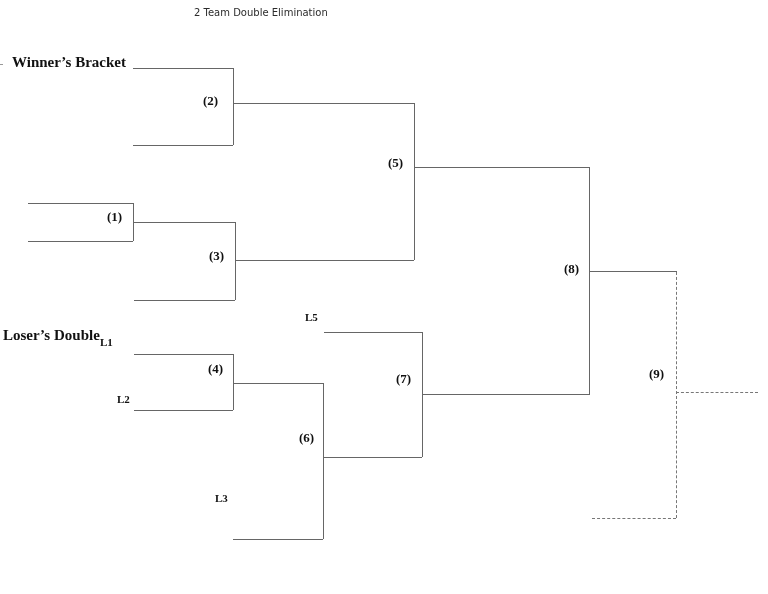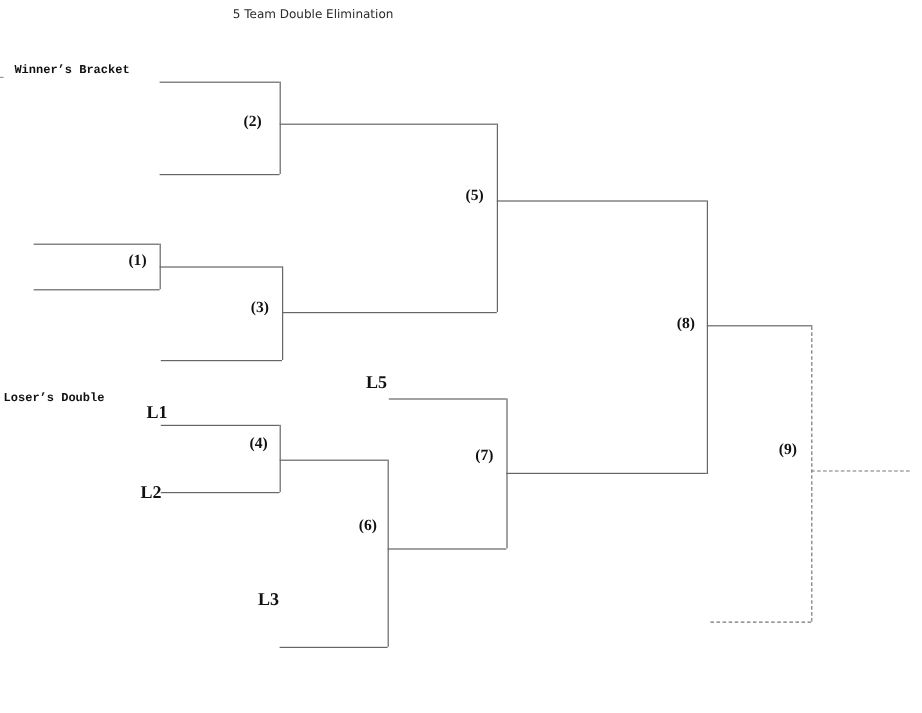--- a/index.html
+++ b/index.html
@@ -11,39 +11,39 @@
   .hl{position:absolute;height:0;border-top:1px solid var(--line,#666666);}
   .vl{position:absolute;width:0;border-left:1px solid var(--line,#666666);}
   .dash-h{border-top:1px dashed var(--dashed,#777777);}
   .dash-v{border-left:1px dashed var(--dashed,#777777);}
   
   .page-title{
     position:absolute;font-family:"DejaVu Sans",sans-serif;
     font-size:10px;line-height:1;color:var(--title_text,#2b2b2b);white-space:nowrap;
   }
   .bracket-title{
-    position:absolute;font-family:Liberation Mono, monospace;font-weight:bold;
-    font-size:10px;line-height:1;color:var(--label,#111111);white-space:nowrap;
+    position:absolute;font-family:Liberation Serif, serif;font-weight:bold;
+    font-size:15px;line-height:1;color:var(--label,#111111);white-space:nowrap;
   }
   .match-label{
     position:absolute;font-family:"Liberation Serif",serif;font-weight:bold;
     font-size:13px;line-height:1;color:var(--label,#111111);white-space:nowrap;
   }
   .slot-label{
     position:absolute;font-family:"Liberation Serif",serif;font-weight:bold;
-    font-size:15px;line-height:1;color:var(--label,#111111);white-space:nowrap;
+    font-size:11px;line-height:1;color:var(--label,#111111);white-space:nowrap;
   }
   .tick{position:absolute;height:0;border-top:1px solid #999999;}
 </style>
 </head>
 <body>
 
 <div class="canvas">
 
-  <div class="page-title" style="left:194px;top:8px">5 Team Double Elimination</div>
+  <div class="page-title" style="left:194px;top:8px">2 Team Double Elimination</div>
 
   <div class="bracket-title" style="left:12px;top:55px">Winner’s Bracket</div>
   <div class="bracket-title" style="left:3px;top:328px">Loser’s Double</div>
 
   <div class="tick" style="left:0;top:64px;width:3px"></div>
 
   <div class="hl" style="left:133px;top:68px;width:100px"></div>
   <div class="hl" style="left:133px;top:145px;width:100px"></div>
   <div class="vl" style="left:233px;top:68px;height:77px"></div>
   <div class="hl" style="left:233px;top:103px;width:181px"></div>
@@ -83,18 +83,18 @@
   <span class="match-label" style="left:107px;top:210px">(1)</span>
   <span class="match-label" style="left:203px;top:94px">(2)</span>
   <span class="match-label" style="left:209px;top:249px">(3)</span>
   <span class="match-label" style="left:208px;top:362px">(4)</span>
   <span class="match-label" style="left:388px;top:156px">(5)</span>
   <span class="match-label" style="left:299px;top:431px">(6)</span>
   <span class="match-label" style="left:396px;top:372px">(7)</span>
   <span class="match-label" style="left:564px;top:262px">(8)</span>
   <span class="match-label" style="left:649px;top:367px">(9)</span>
 
-  <span class="slot-label" style="left:122px;top:337px">L1</span>
-  <span class="slot-label" style="left:117px;top:404px">L2</span>
+  <span class="slot-label" style="left:100px;top:337px">L1</span>
+  <span class="slot-label" style="left:117px;top:394px">L2</span>
   <span class="slot-label" style="left:215px;top:493px">L3</span>
   <span class="slot-label" style="left:305px;top:312px">L5</span>
 
 </div>
 
 </body></html>

